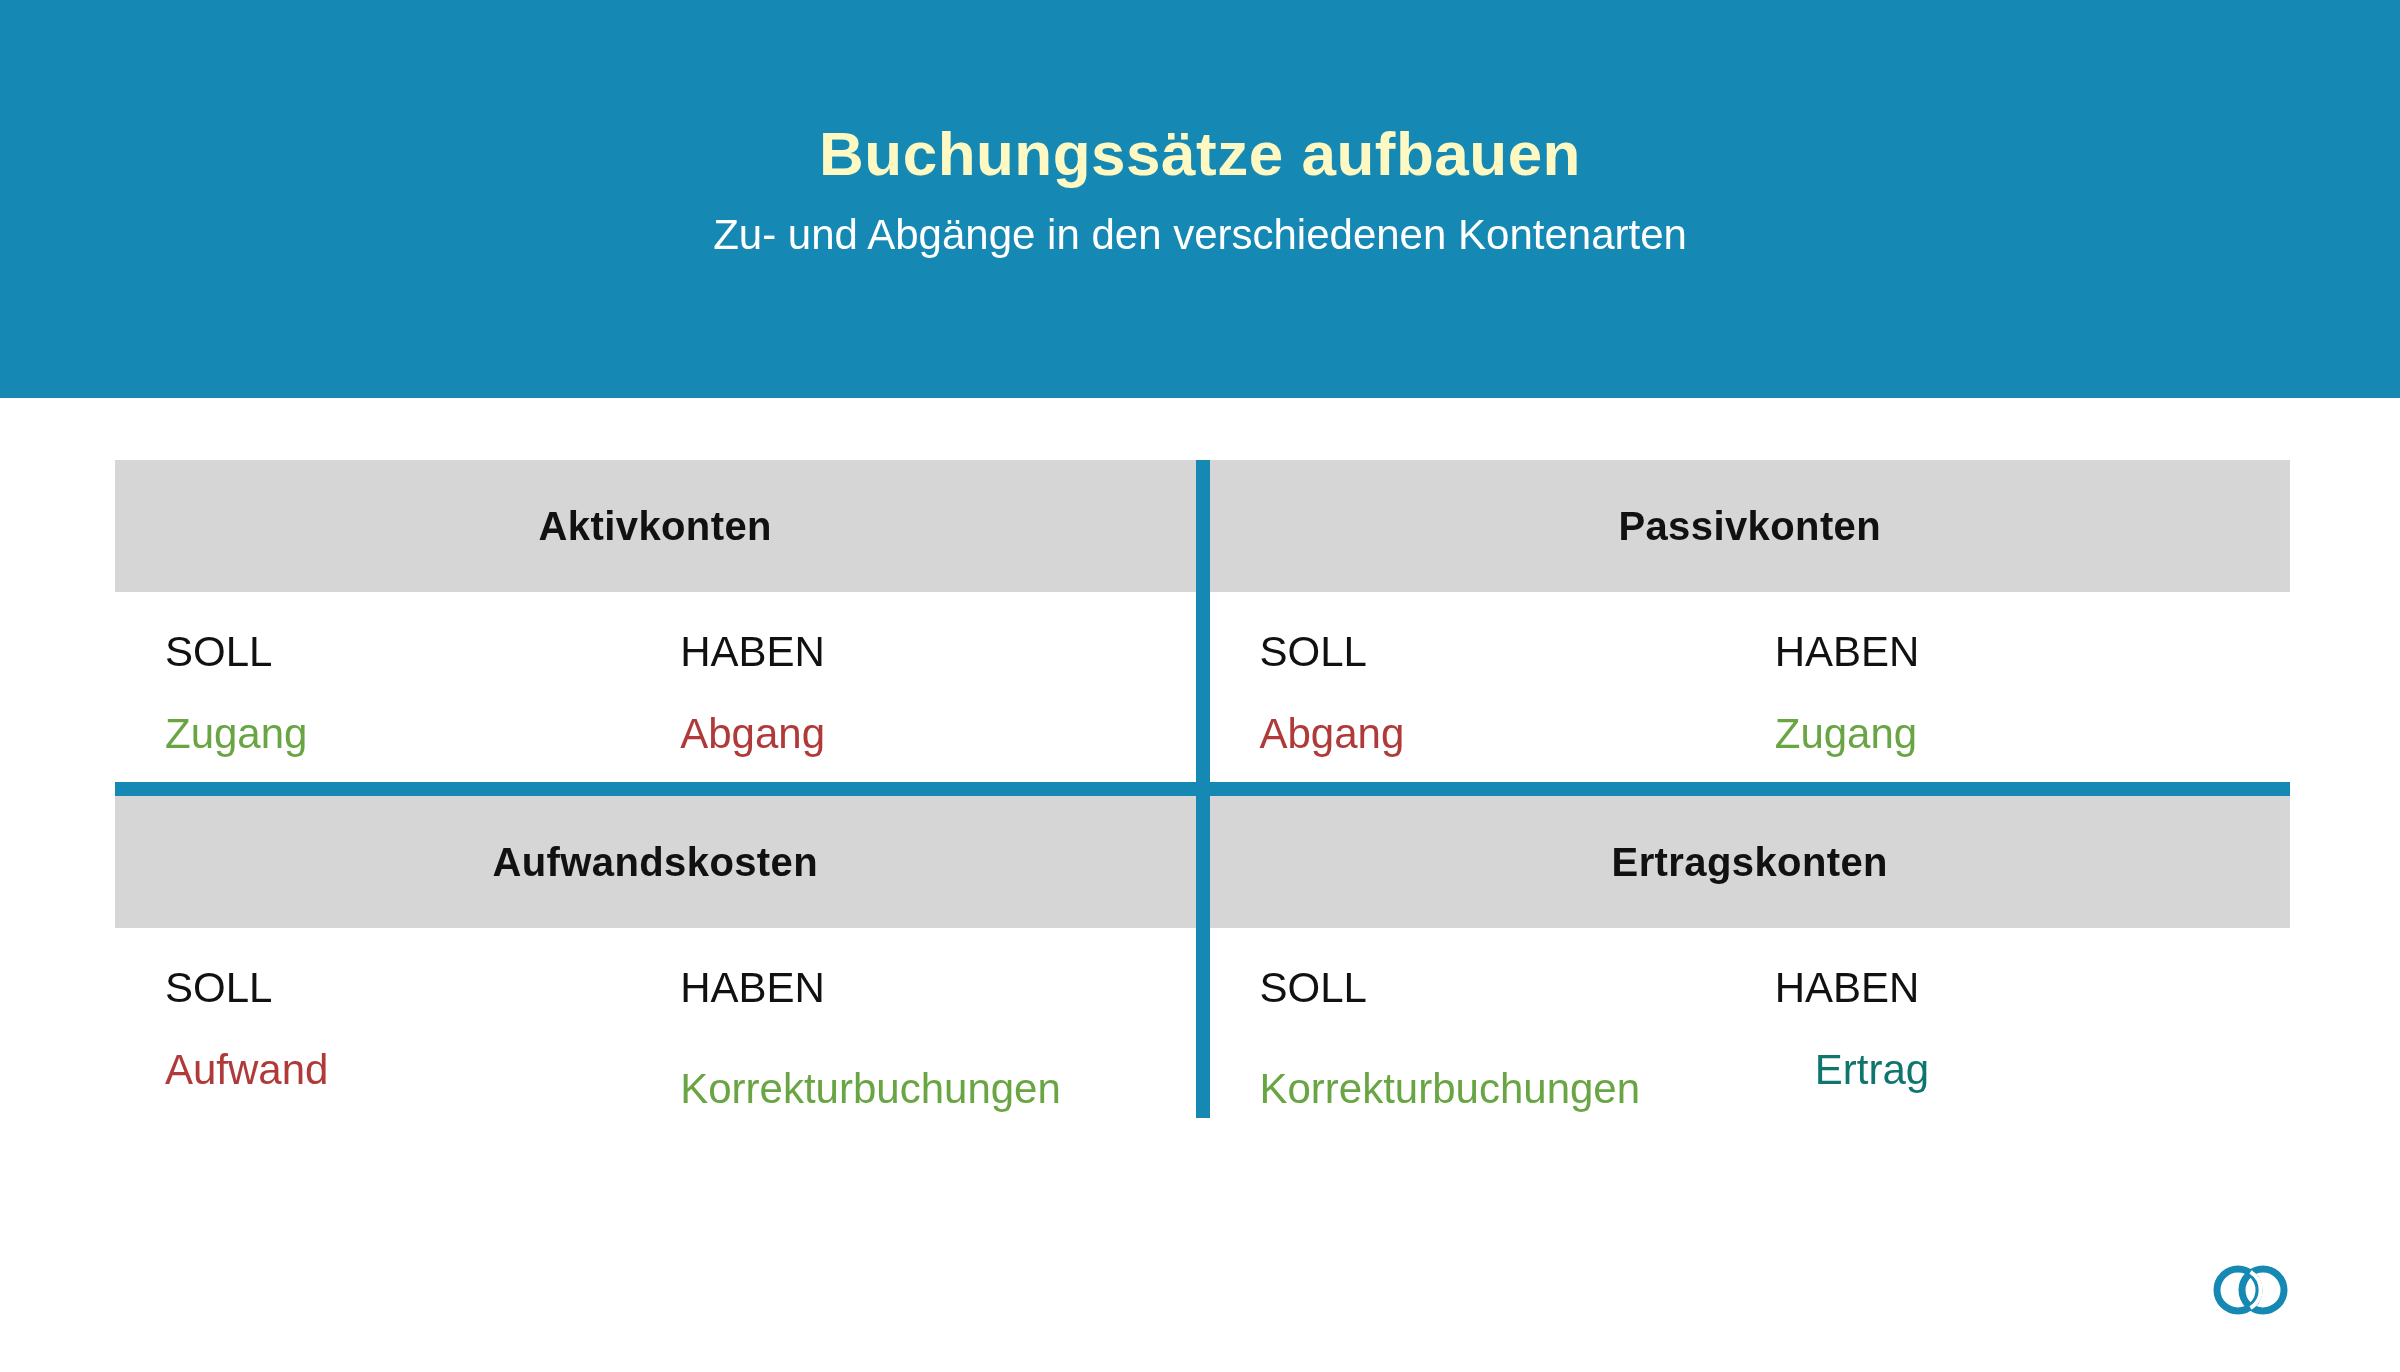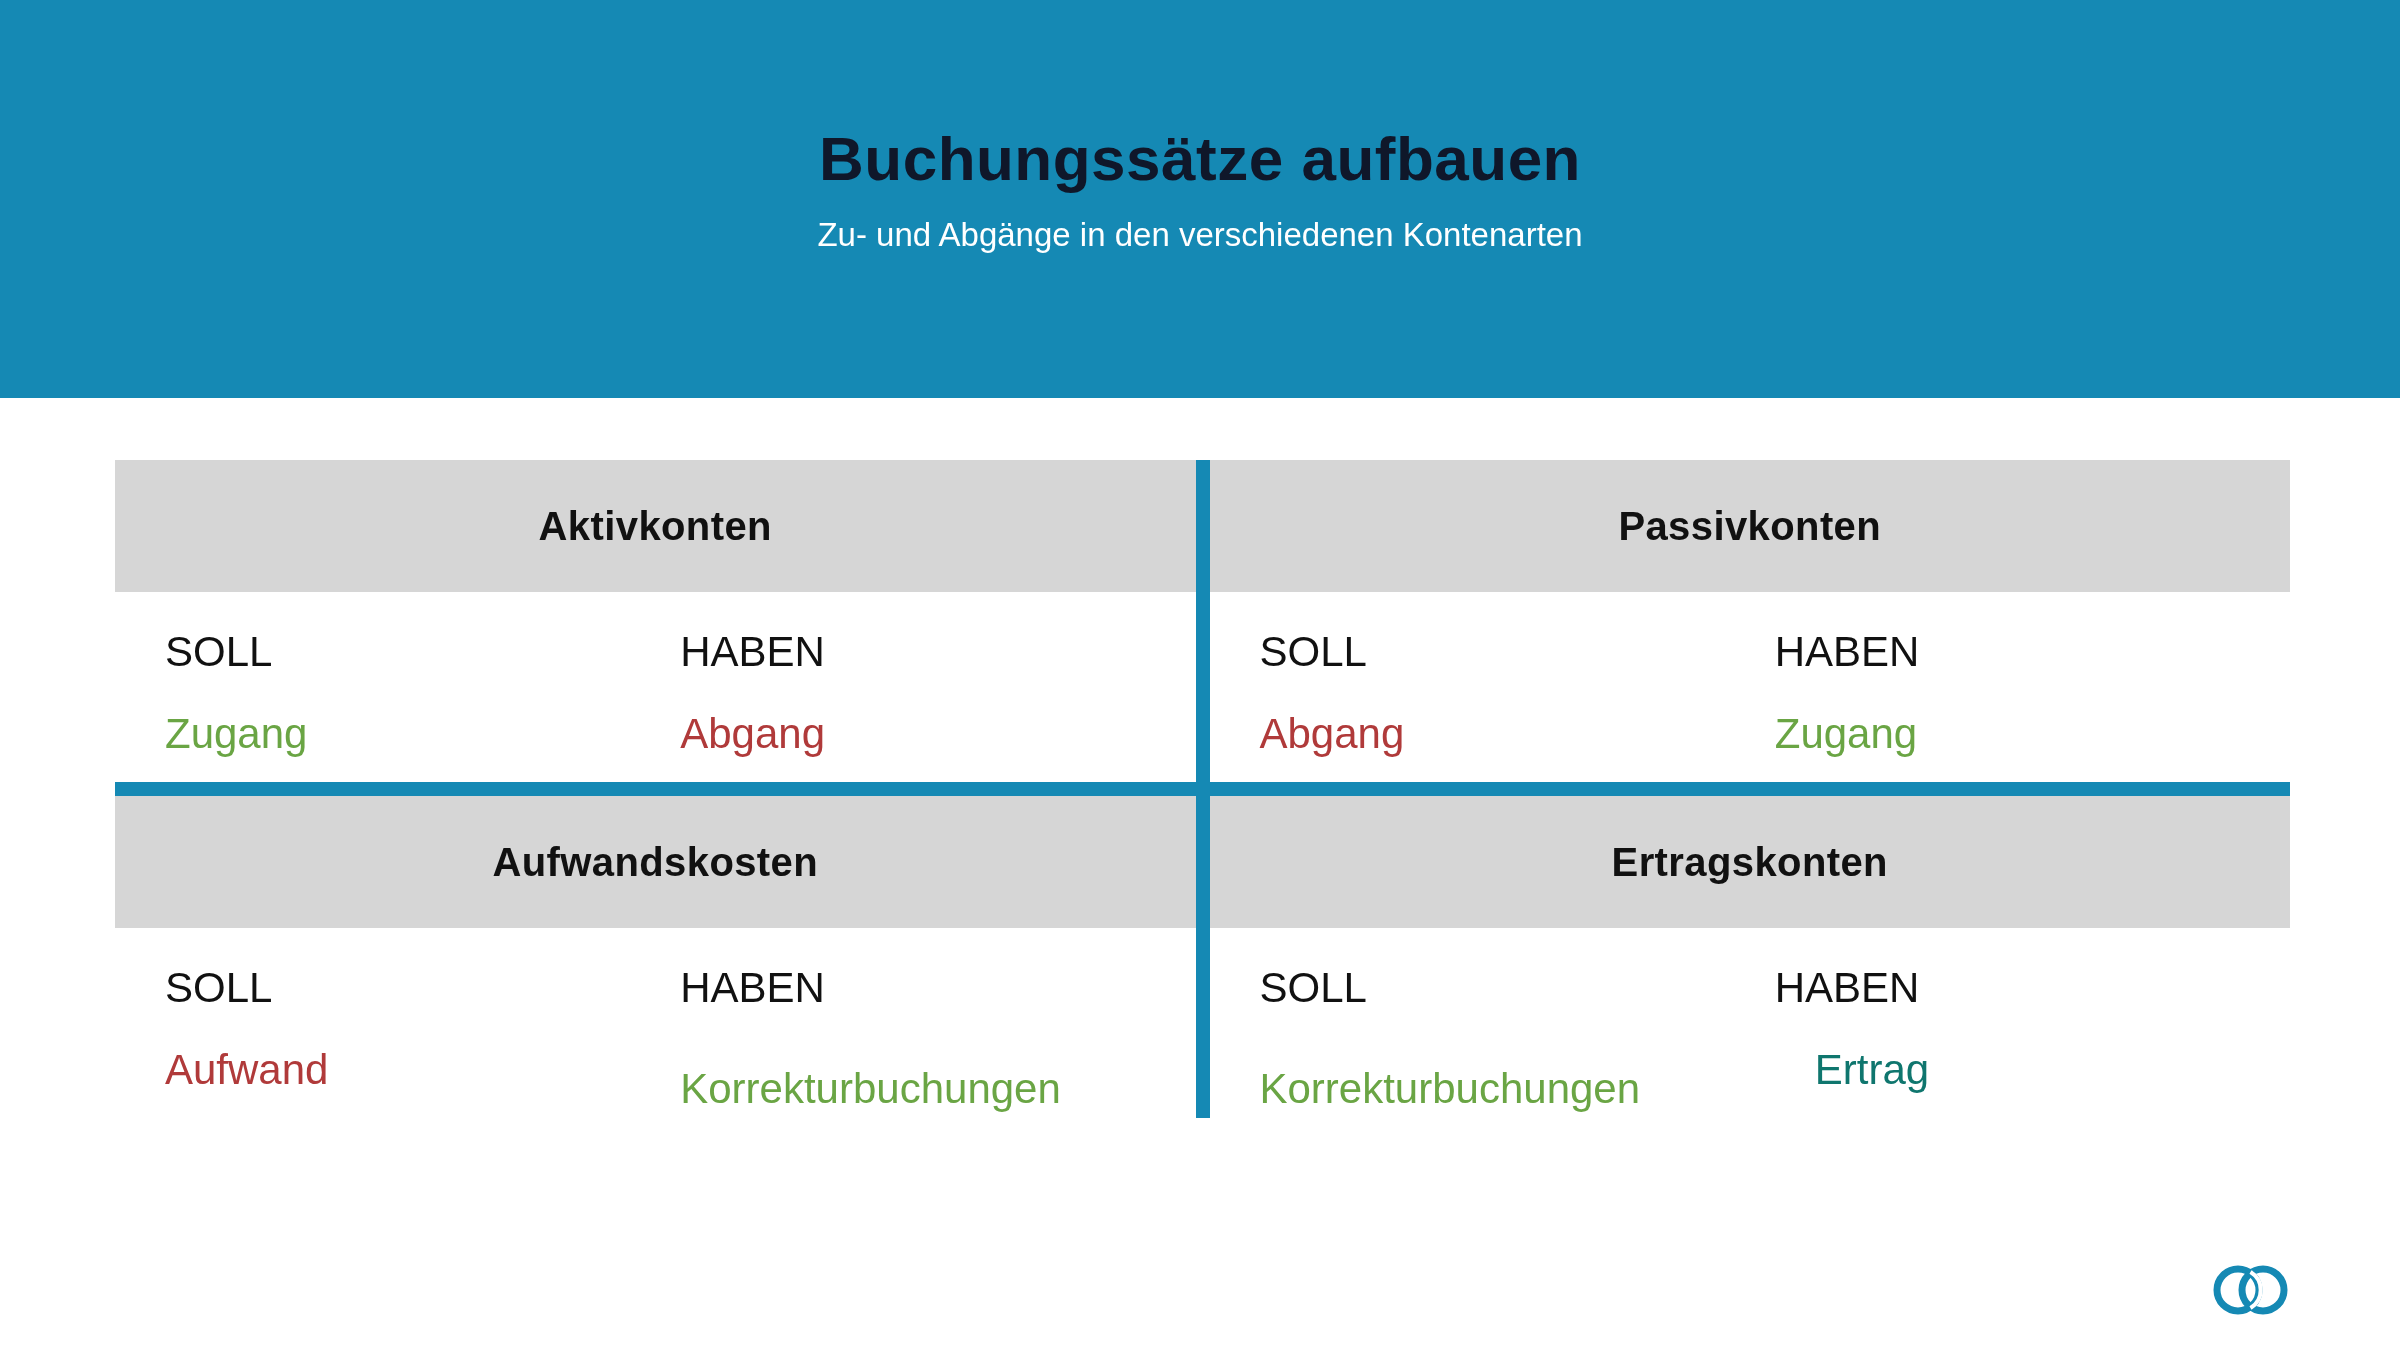--- a/index.html
+++ b/index.html
@@ -26,31 +26,31 @@
     height: 398px;
     background: #1589b4;
     box-sizing: border-box;
     display: flex;
     flex-direction: column;
     align-items: center;
     justify-content: center;
     padding-bottom: 20px;
   }
   .header-title {
-    color: #0f172a;
+    color: #fef9c3;
     font-size: 62px;
     font-weight: bold;
     letter-spacing: 0.5px;
     margin: 0 0 24px 0;
     text-align: center;
     line-height: 1.1;
   }
   .header-subtitle {
     color: #ffffff;
-    font-size: 33px;
+    font-size: 42px;
     font-weight: normal;
     margin: 0;
     text-align: center;
     line-height: 1.1;
   }
 
   
   .grid-wrap {
     position: absolute;
     left: 115px;

